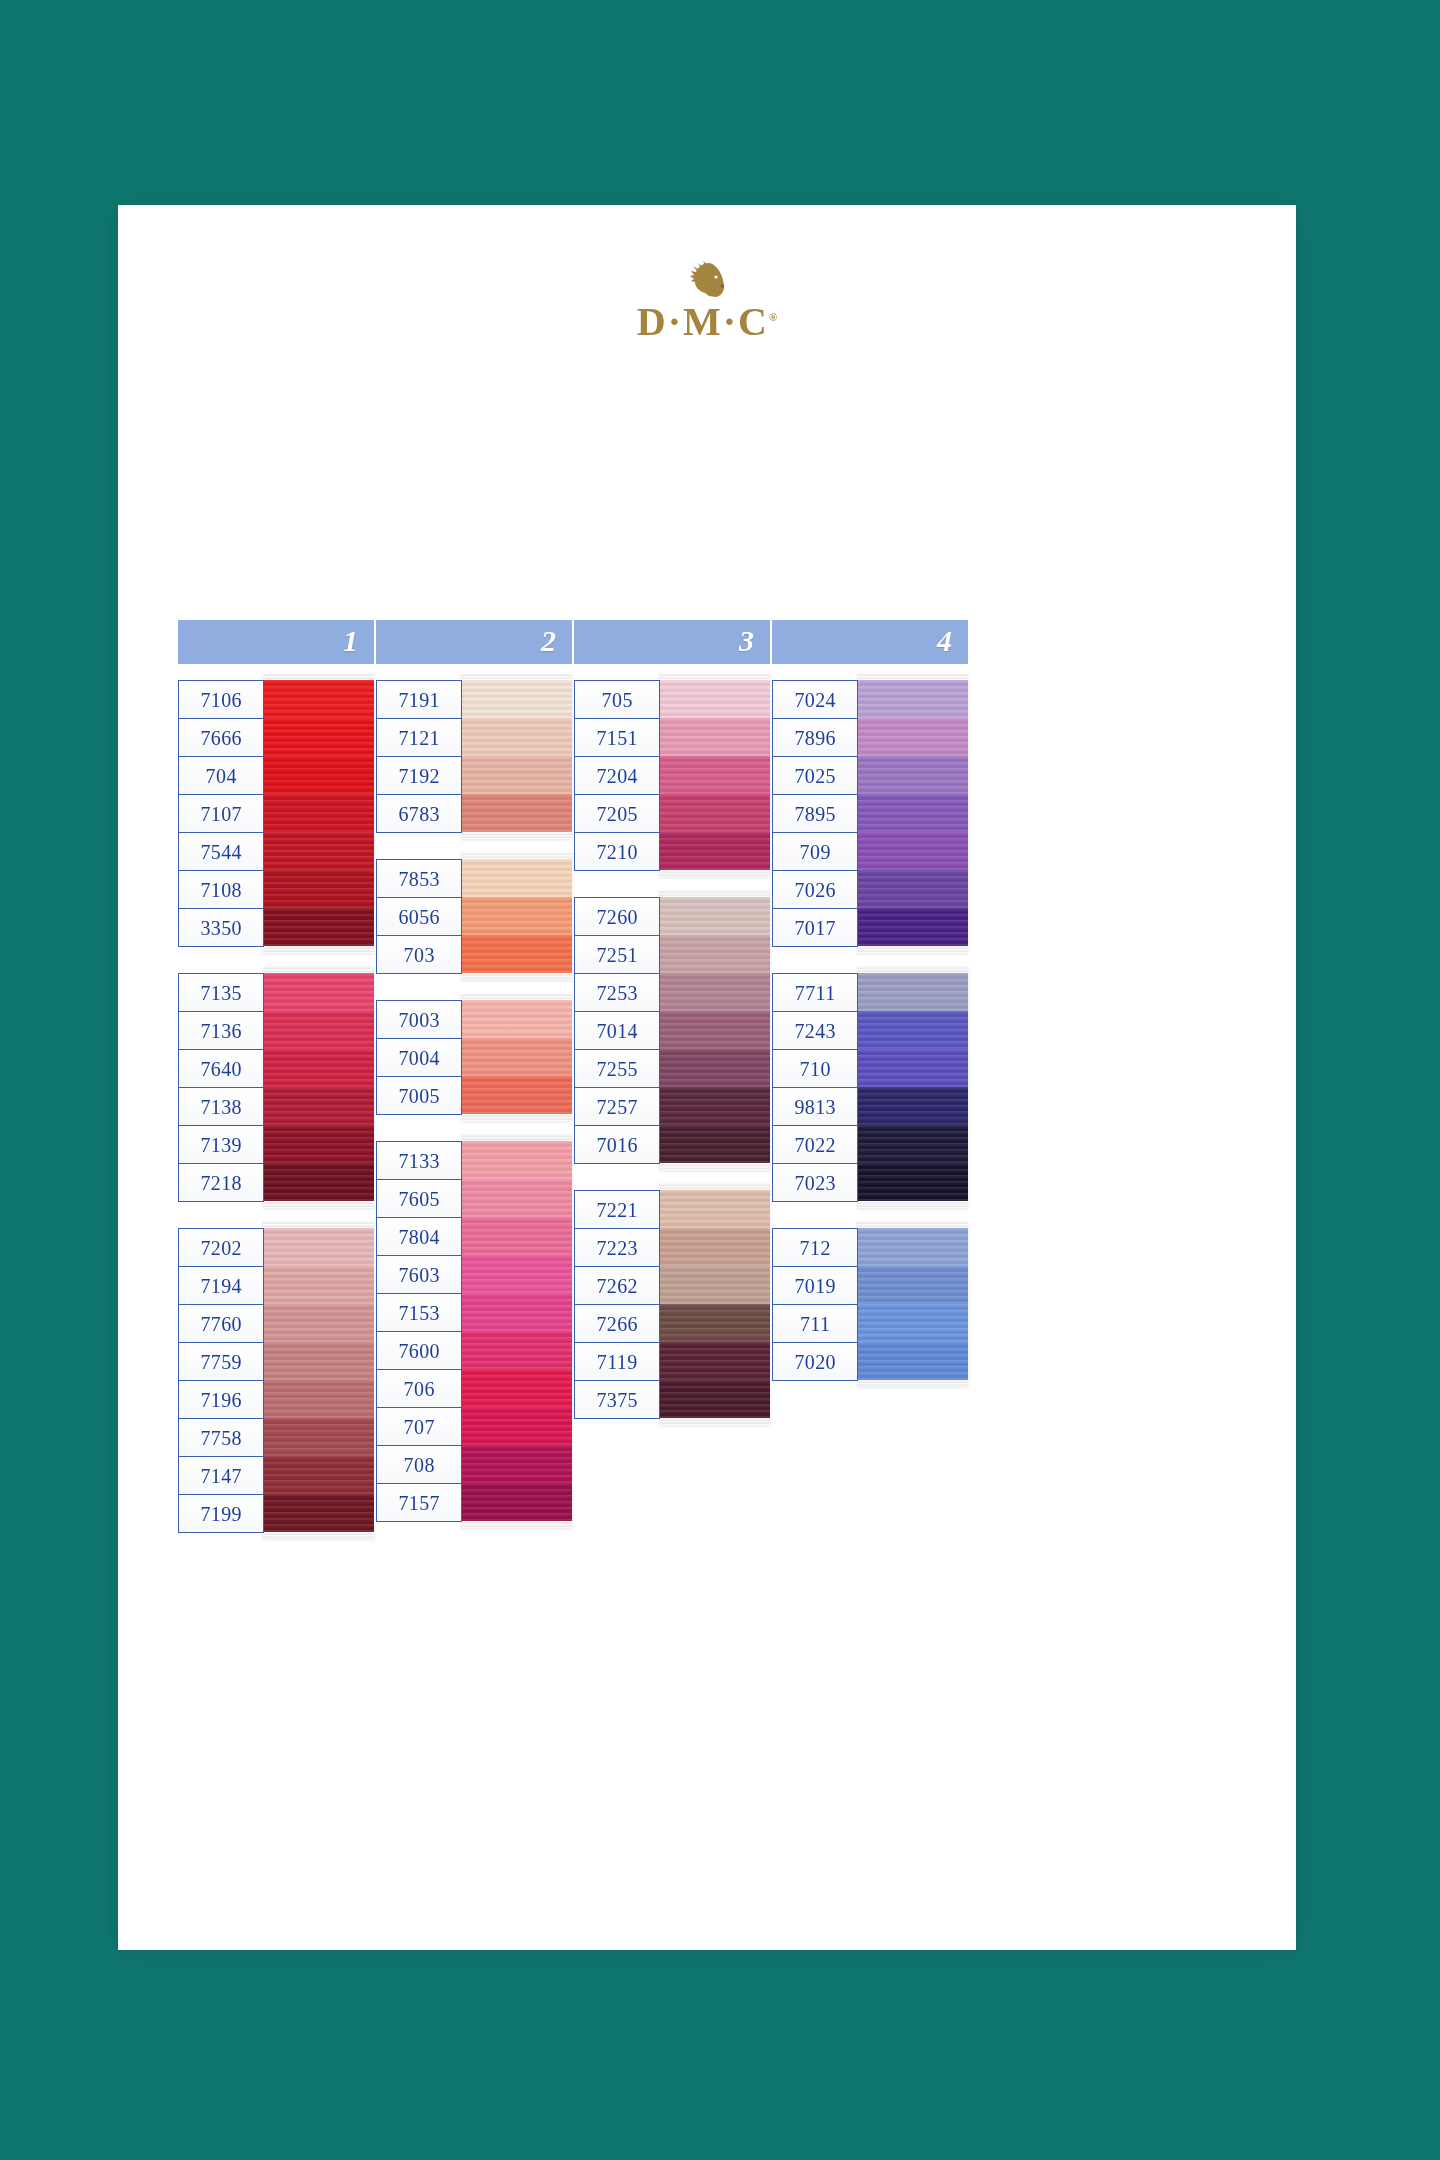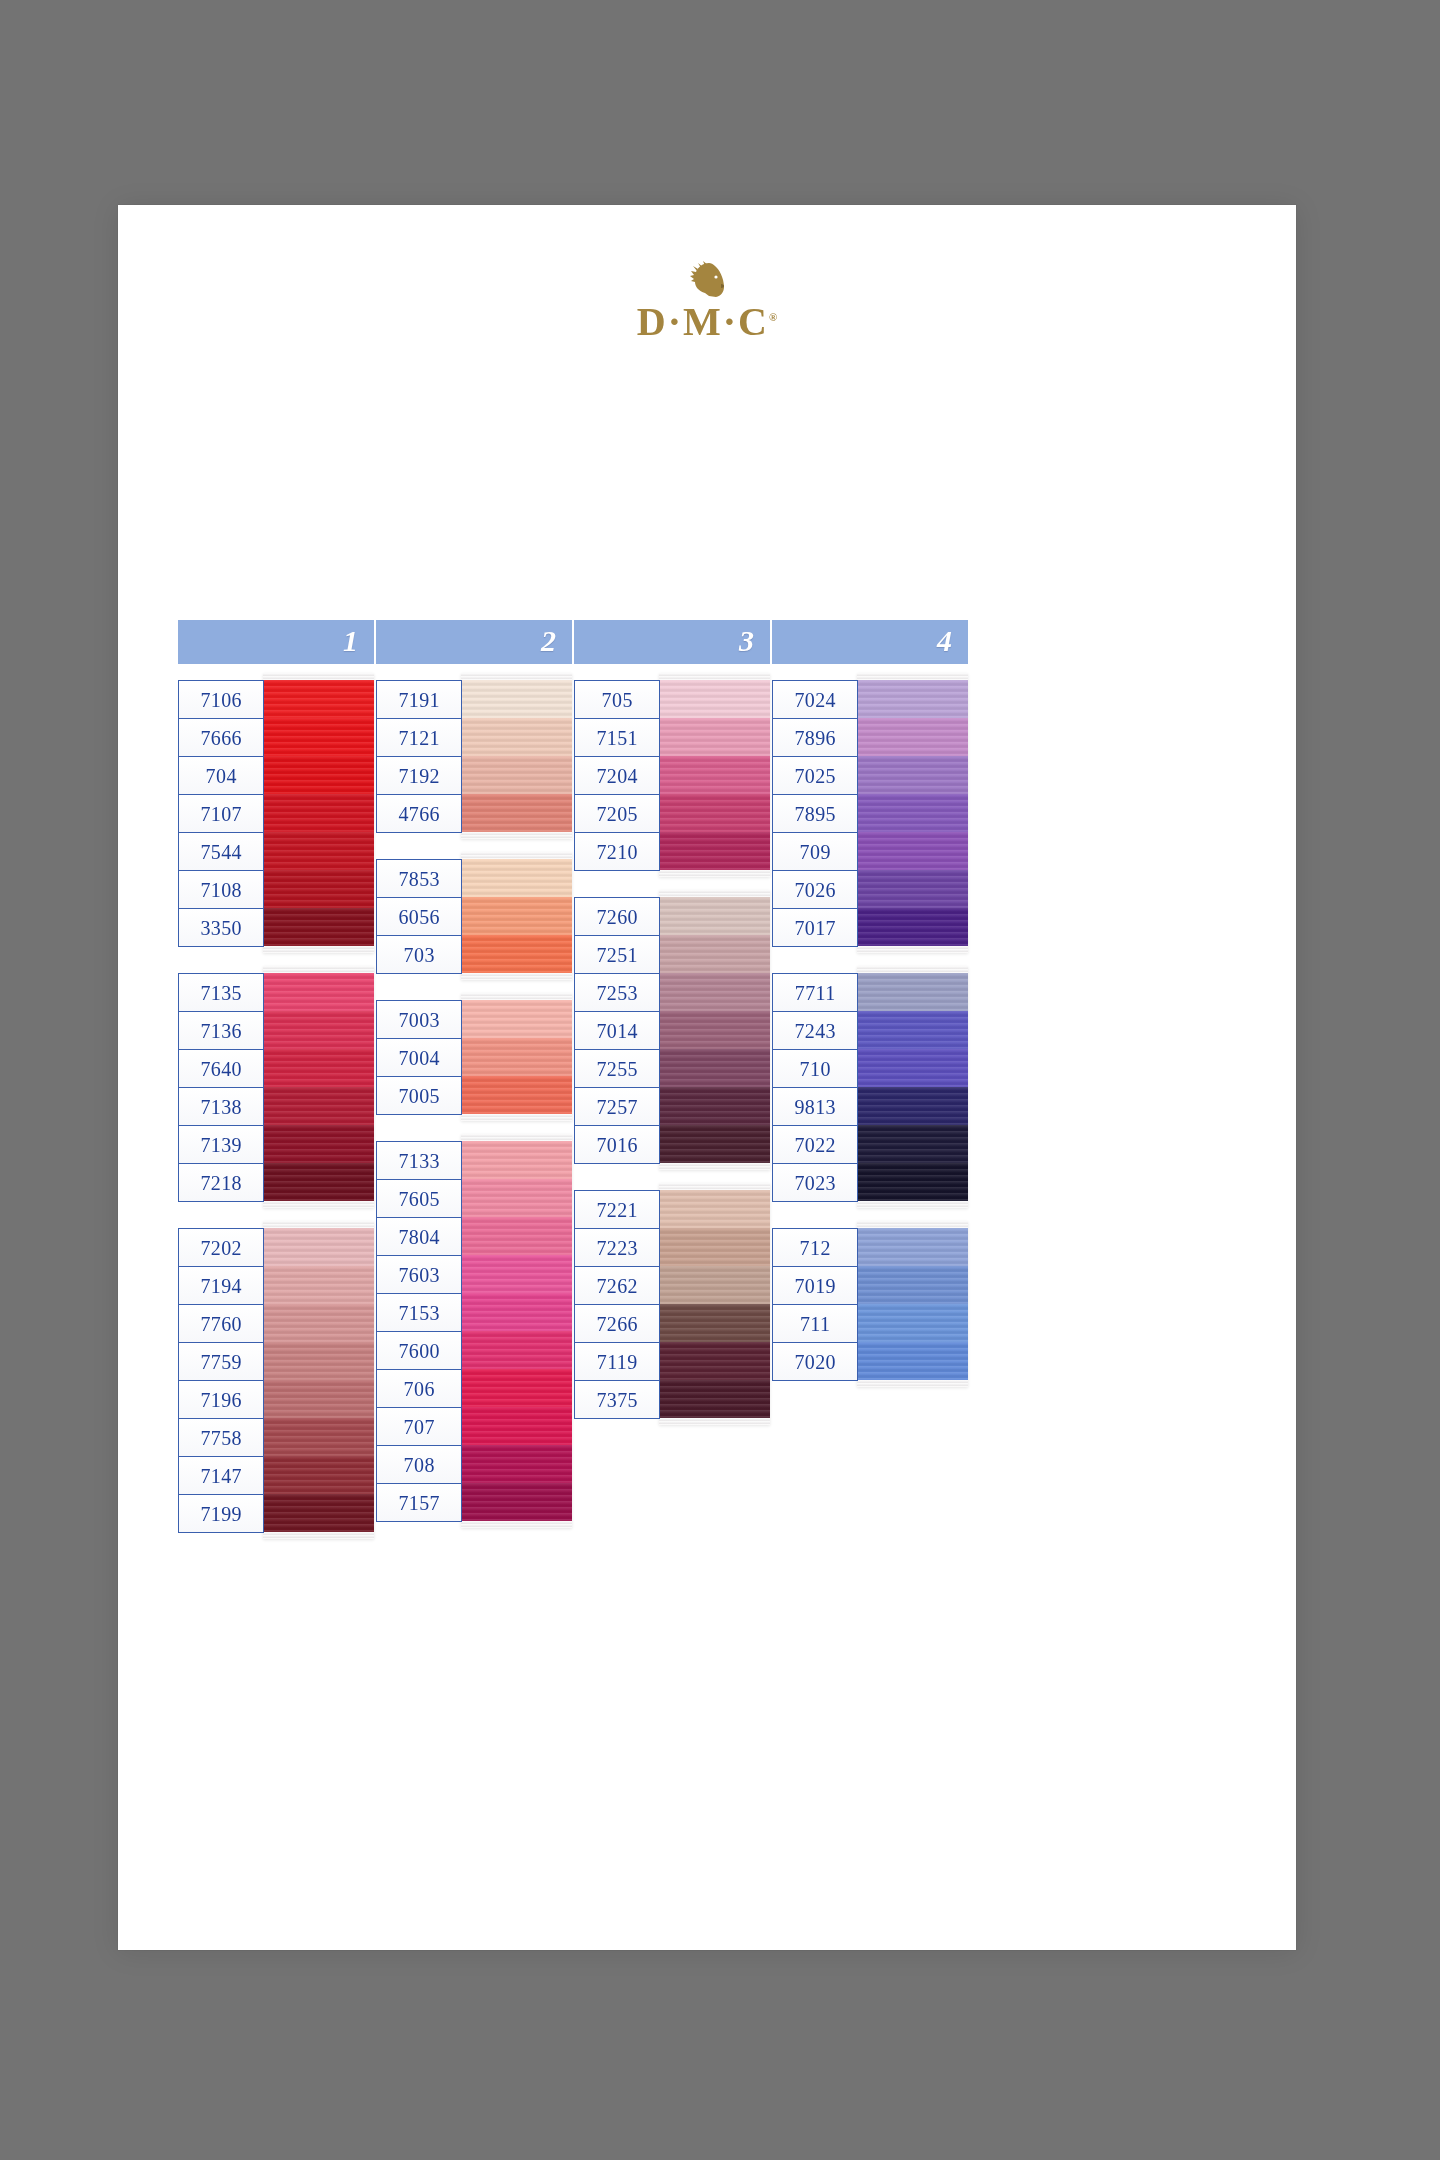--- a/index.html
+++ b/index.html
@@ -7,21 +7,21 @@
     padding: 0;
     background: #f2f2f3;
     width: 1440px;
     height: 2160px;
     font-family: "Liberation Serif", serif;
   }
   #root {
     position: relative;
     width: 1440px;
     height: 2160px;
-    background: #737373;
+    background: #0f766e;
     overflow: hidden;
   }
   
   #card {
     position: absolute;
     left: 118px;
     top: 205px;
     width: 1178px;
     height: 1745px;
     background: #ffffff;
@@ -230,21 +230,21 @@
         </div>
         <div class="column" style="left: 258px; width: 196px;">
           <div class="col-header" style="background: rgb(143, 173, 222);">
             <span class="num">2</span>
           </div>
           <div class="group">
             <div class="labels" style="width: 92px; border-color: rgb(58, 95, 174);">
               <div class="label-cell" style="border-bottom-color: rgb(58, 95, 174); color: rgb(31, 63, 150); font-family: Liberation Serif, serif;">7191</div>
               <div class="label-cell" style="border-bottom-color: rgb(58, 95, 174); color: rgb(31, 63, 150);">7121</div>
               <div class="label-cell" style="border-bottom-color: rgb(58, 95, 174); color: rgb(31, 63, 150);">7192</div>
-              <div class="label-cell" style="border-bottom-color: rgb(58, 95, 174); color: rgb(31, 63, 150);">4766</div>
+              <div class="label-cell" style="border-bottom-color: rgb(58, 95, 174); color: rgb(31, 63, 150);">6783</div>
             </div>
             <div class="swatch" style="width: 118px; margin-top: -7px;">
               <div class="cap-top"></div>
               <div class="band" style="height: 38px; background: rgb(243, 227, 214);"></div>
               <div class="band" style="height: 38px; background: rgb(239, 202, 185);"></div>
               <div class="band" style="height: 38px; background: rgb(232, 180, 166);"></div>
               <div class="band" style="height: 38px; background: rgb(224, 131, 118);"></div>
               <div class="cap-bottom"></div>
             </div>
           </div>

